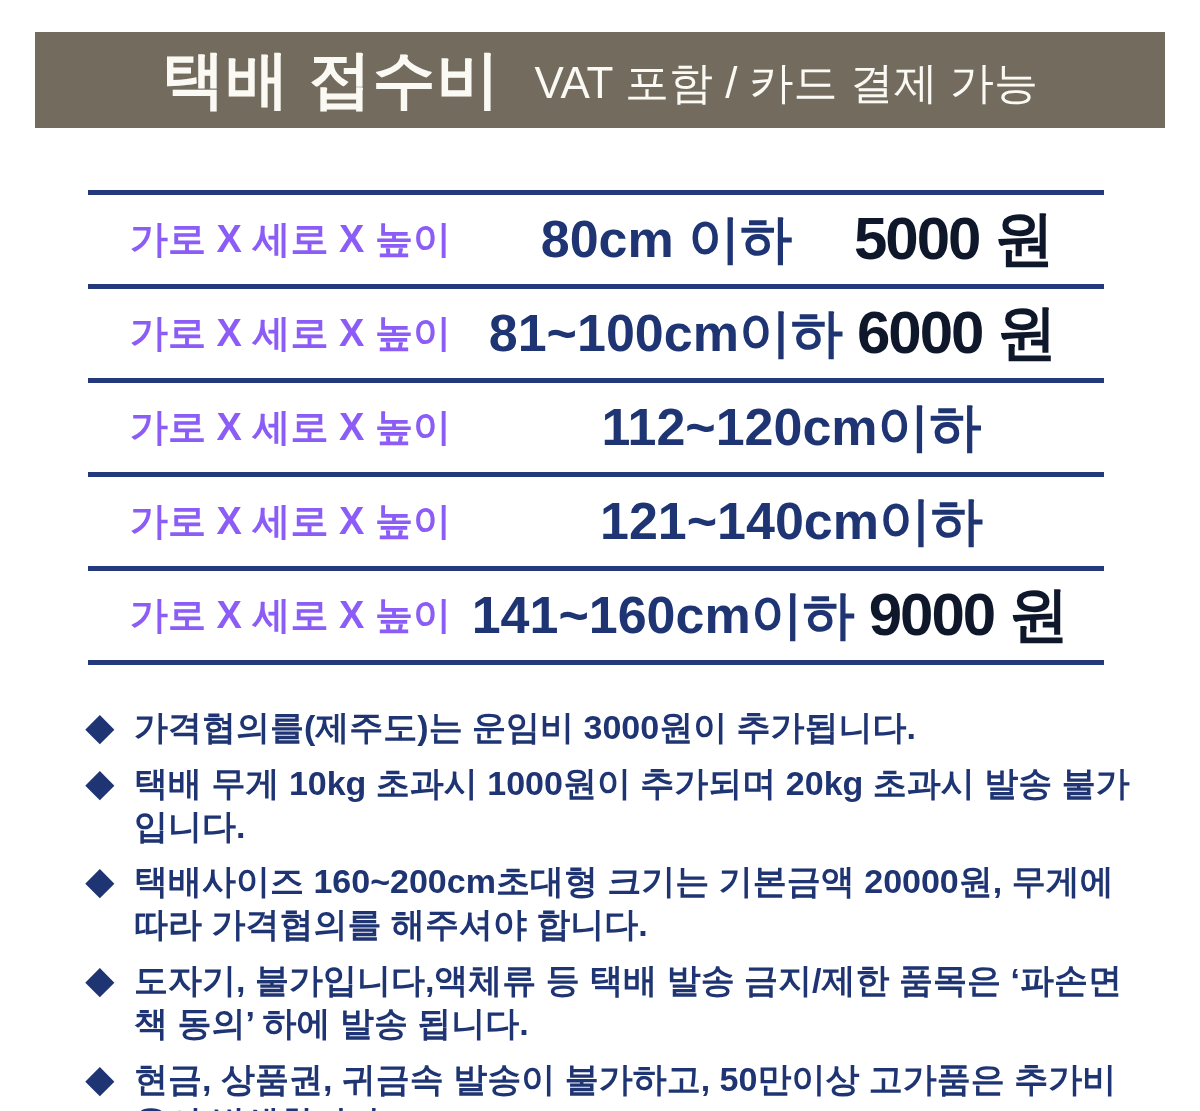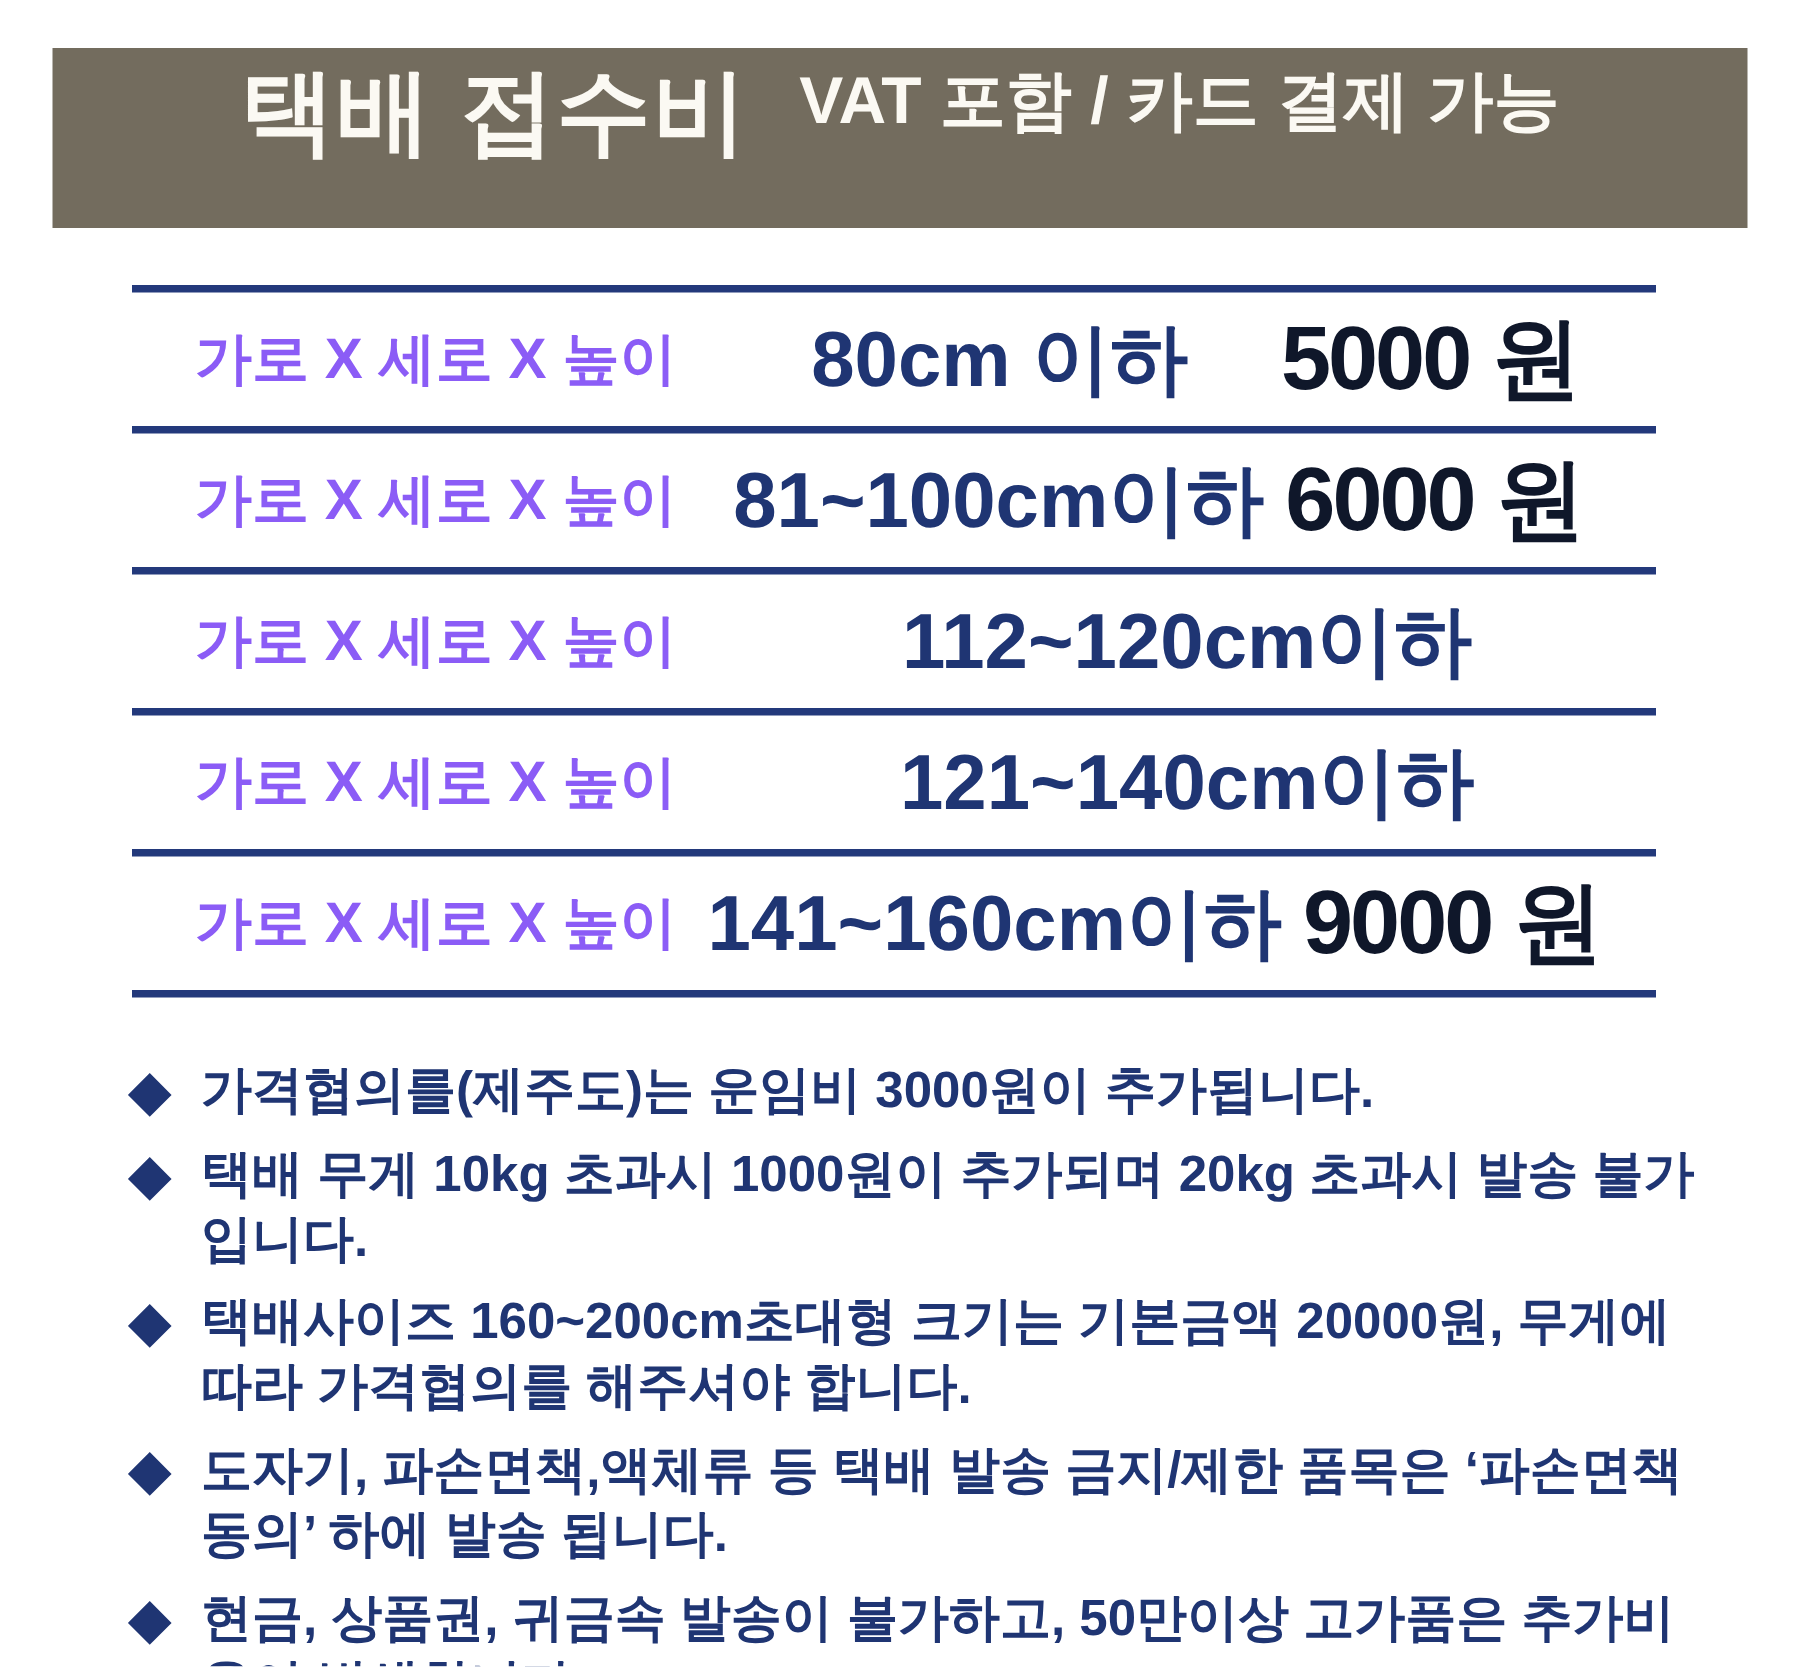--- a/index.html
+++ b/index.html
@@ -15,39 +15,39 @@
     background: #ffffff;
     overflow: hidden;
   }
 
   
   .header-bar {
     position: absolute;
     left: 35px;
     top: 32px;
     width: 1130px;
-    height: 120px;
+    height: 96px;
     background: #736C5E;
     display: flex;
-    align-items: flex-start;
+    align-items: center;
     justify-content: center;
     gap: 34px;
     box-sizing: border-box;
   }
   .header-title {
     color: #FBF9F3;
     font-size: 63px;
     font-weight: bold;
     letter-spacing: 1px;
     white-space: nowrap;
   }
   .header-subtitle {
     color: #FBF9F3;
     font-size: 44px;
-    font-weight: bold;
+    font-weight: normal;
     margin-top: 6px;
     white-space: nowrap;
   }
 
   
   .price-table {
     position: absolute;
     left: 88px;
     top: 190px;
     width: 1016px;
@@ -167,21 +167,21 @@
       <span>택배 무게 10kg 초과시 1000원이 추가되며 20kg 초과시 발송 불가입니다.</span>
     </div>
 
     <div class="note-item">
       <span class="diamond-icon">◆</span>
       <span>택배사이즈 160~200cm초대형 크기는 기본금액 20000원, 무게에따라 가격협의를 해주셔야 합니다.</span>
     </div>
 
     <div class="note-item">
       <span class="diamond-icon">◆</span>
-      <span>도자기, 파손면책,액체류 등 택배 발송 금지/제한 품목은 ‘파손면책 동의’ 하에 발송 됩니다.</span>
+      <span>도자기, 불가입니다,액체류 등 택배 발송 금지/제한 품목은 ‘파손면책 동의’ 하에 발송 됩니다.</span>
     </div>
 
     <div class="note-item">
       <span class="diamond-icon">◆</span>
       <span>현금, 상품권, 귀금속 발송이 불가하고, 50만이상 고가품은 추가비용이 발생합니다.</span>
     </div>
 
   </div>
 
 </div>

